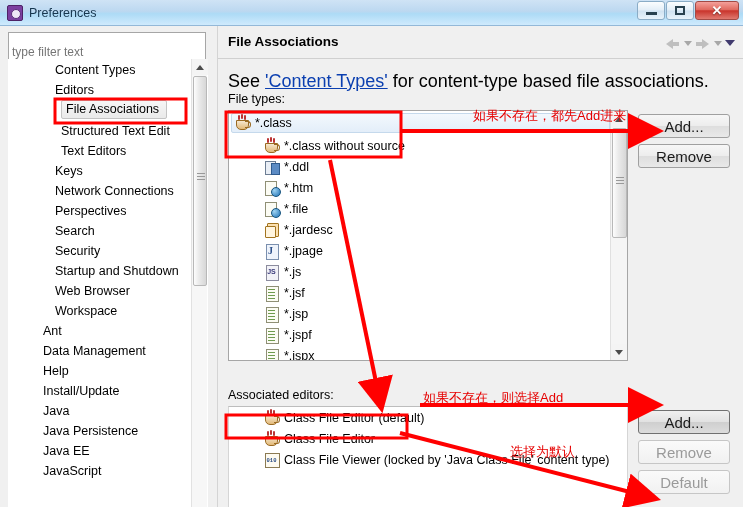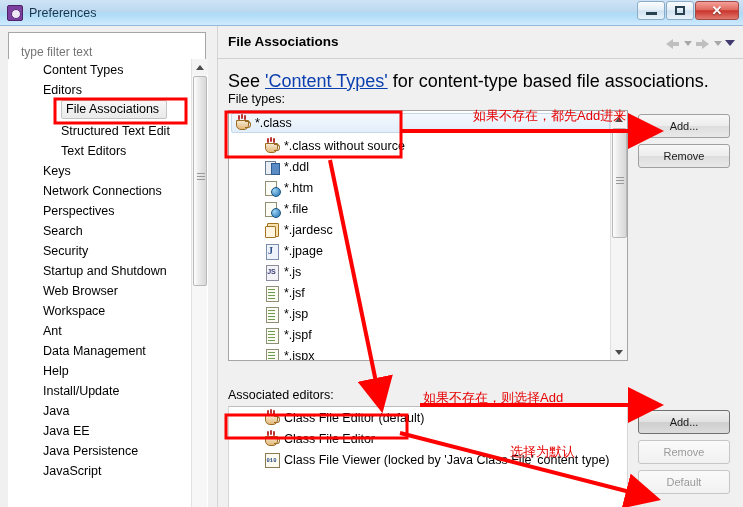--- a/index.html
+++ b/index.html
@@ -78,38 +78,38 @@
     background: #f0f0f0;
   }
   #filter-wrap { padding: 6px 8px 3px 8px; }
   #filter-input {
     width: 198px; height: 40px;
     border: 1px solid #a6a6a6;
     background: #fff;
     font-family: "Liberation Sans", sans-serif;
     font-size: 12px;
     color: #6e6e6e;
-    padding: 0 12px;
+    padding: 0 3px;
     outline: none;
   }
   #tree-wrap {
     position: absolute; left: 8px; top: 33px;
     width: 200px; height: 474px;
     background: #fff;
     border: 1px solid #fff;
     overflow: hidden;
   }
   .tree-item {
     height: 20px;
     line-height: 20px;
     font-size: 12.5px;
     white-space: nowrap;
     padding-left: 4px;
   }
-  .tree-item.lvl1 { padding-left: 34px; }
+  .tree-item.lvl1 { padding-left: 34px; margin-left: 12px; }
   .tree-item.lvl2 { padding-left: 52px; }
   .tree-item.lvl0 { padding-left: 34px; }
   .tree-item.sel {
     display: inline-block;
     background: linear-gradient(to bottom, #f6f6f6, #eaeaea);
     border: 1px solid #c4c4c4;
     border-radius: 2px;
     line-height: 17px;
     height: 19px;
     padding-left: 4px;
@@ -338,21 +338,21 @@
   }
 
   
   .btn {
     position: absolute;
     width: 92px; height: 24px;
     border: 1px solid #a0a0a0;
     border-radius: 3px;
     background: linear-gradient(to bottom, #f7f7f7 0%, #ededed 48%, #dedede 52%, #e9e9e9 100%);
     font-family: "Liberation Sans", sans-serif;
-    font-size: 11px;
+    font-size: 15px;
     color: #1a1a1a;
     display: flex; align-items: center; justify-content: center;
     cursor: default;
   }
   .btn.focus {
     background: linear-gradient(to bottom, #f0f0f0 0%, #e2e2e2 48%, #cfcfcf 52%, #dcdcdc 100%);
     border-color: #707070;
   }
   .btn.disabled { color: #9a9a9a; border-color: #c6c6c6;
     background: linear-gradient(to bottom, #fafafa, #f1f1f1); }
@@ -411,22 +411,22 @@
           <div class="tree-item lvl1"><span>Search</span></div>
           <div class="tree-item lvl1"><span>Security</span></div>
           <div class="tree-item lvl1"><span>Startup and Shutdown</span></div>
           <div class="tree-item lvl1"><span>Web Browser</span></div>
           <div class="tree-item lvl1"><span>Workspace</span></div>
           <div class="tree-item lvl0"><span>Ant</span></div>
           <div class="tree-item lvl0"><span>Data Management</span></div>
           <div class="tree-item lvl0"><span>Help</span></div>
           <div class="tree-item lvl0"><span>Install/Update</span></div>
           <div class="tree-item lvl0"><span>Java</span></div>
+          <div class="tree-item lvl0"><span>Java Persistence</span></div>
           <div class="tree-item lvl0"><span>Java EE</span></div>
-          <div class="tree-item lvl0"><span>Java Persistence</span></div>
           <div class="tree-item lvl0"><span>JavaScript</span></div>
         </div>
     </div>
 
     <div class="sb" style="left:191px; top:33px; height:474px;">
       <div class="sb-arrow">
         <div class="tri tri-up"></div>
       </div>
       <div class="sb-thumb" style="top:17px; height:210px;">
         <div class="grip" style="top:96px;">

